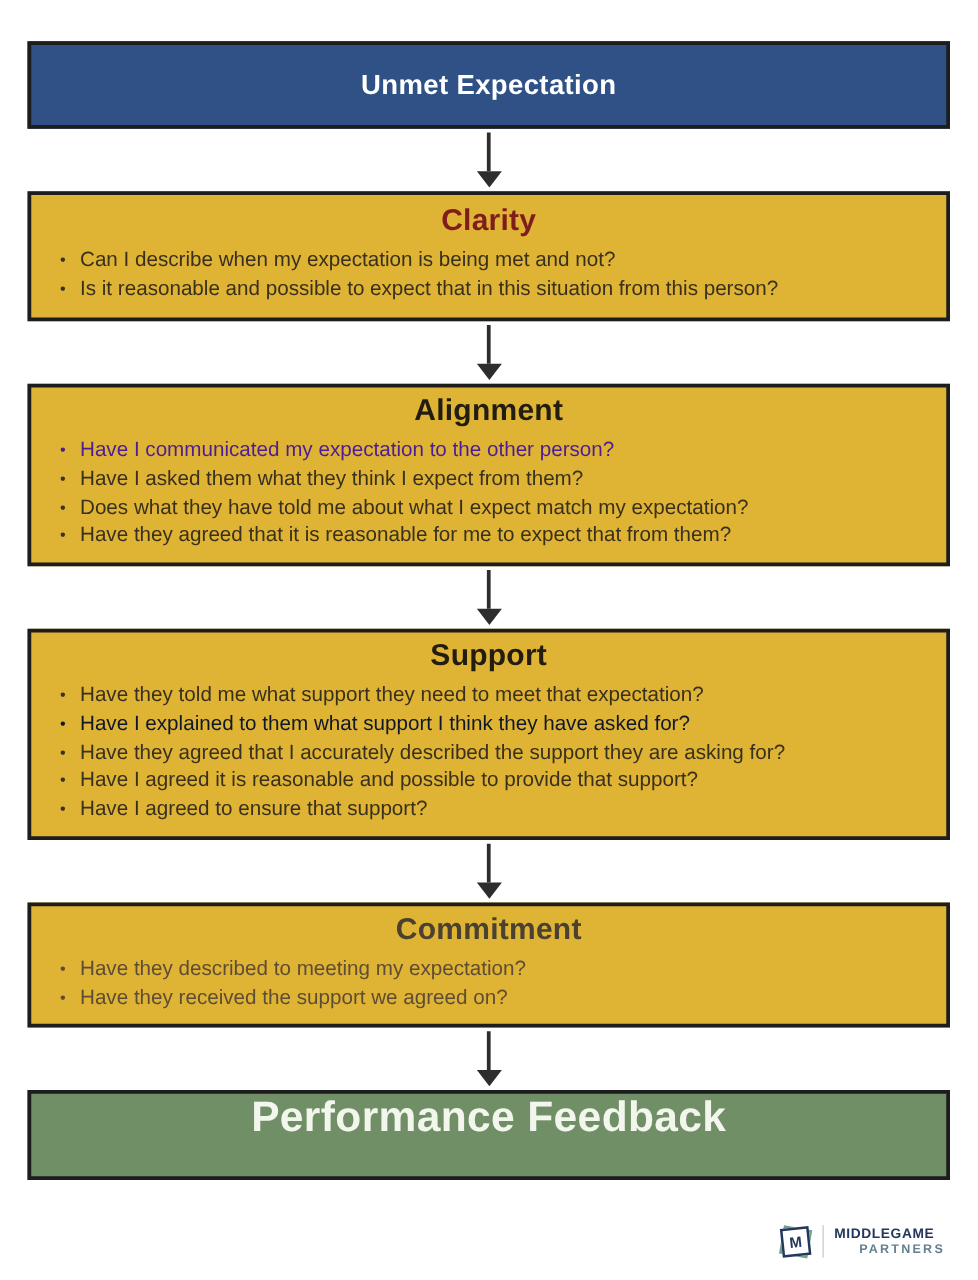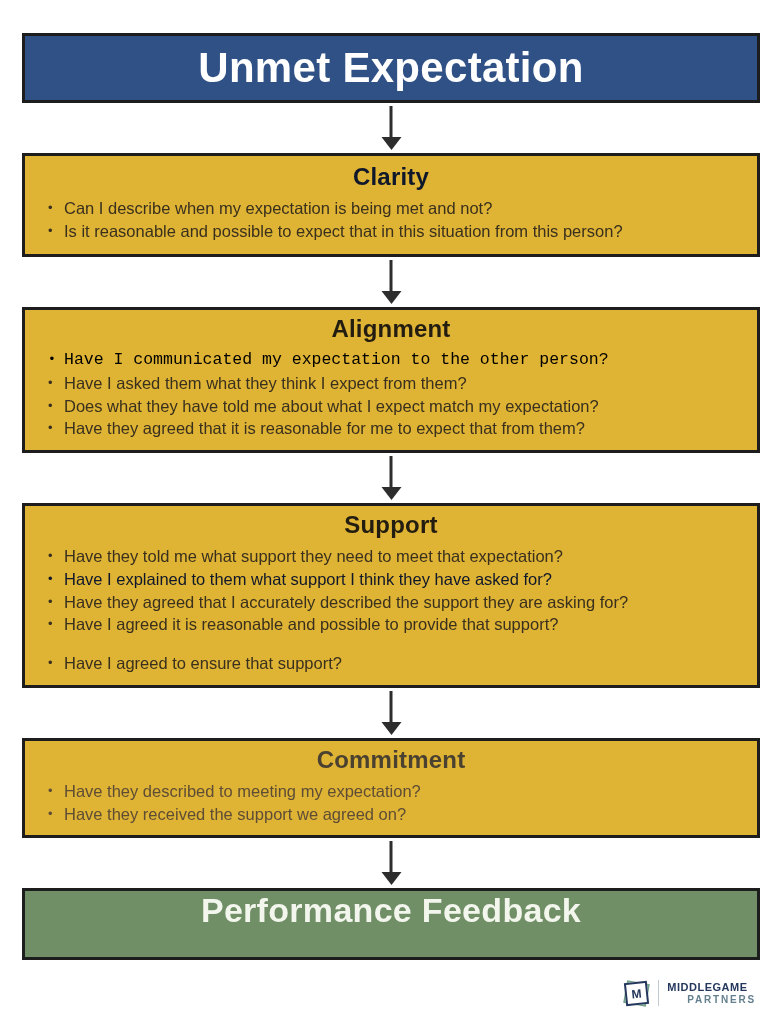--- a/index.html
+++ b/index.html
@@ -15,21 +15,21 @@
 
   .box {
     border: 3px solid var(--stage-border, #1d1d1d);
     width: 100%;
   }
   .start-box {
     height: 70px;
     background: var(--header-bg, #2F5185);
     color: var(--header-text, #fff);
     display: flex; align-items: center; justify-content: center;
-    font-size: 42px; font-weight: 700; letter-spacing: 0.3px;
+    font-size: 22px; font-weight: 700; letter-spacing: 0.3px;
   }
   .end-box {
     height: 72px;
     background: var(--end-bg, #718F67);
     color: var(--end-text, #F2F6EC);
     display: flex; align-items: flex-start; justify-content: center;
     font-size: 34px; font-weight: 700; letter-spacing: 0.3px;
   }
 
   .arrow-wrap { height: 50px; position: relative; }
@@ -121,51 +121,51 @@
 
   <header class="box start-box">
     <span>Unmet Expectation</span>
   </header>
 
   <div id="stages-mount">
   <div class="arrow-wrap">
     <div class="arrow"></div>
   </div>
   <section class="stage">
-    <h2 class="stage-title" style="color: #0f172a;">Clarity</h2>
+    <h2 class="stage-title" style="color: #7f1d1d;">Clarity</h2>
     <ul class="stage-questions">
           <li style="color: rgb(57, 48, 30);">Can I describe when my expectation is being met and not?</li>
           <li style="color: rgb(57, 48, 30);">Is it reasonable and possible to expect that in this situation from this person?</li>
         </ul>
   </section>
 
   <div class="arrow-wrap">
     <div class="arrow"></div>
   </div>
   <section class="stage">
     <h2 class="stage-title" style="color: rgb(34, 29, 16);">Alignment</h2>
     <ul class="stage-questions">
-          <li style="color: #000000; font-family: Liberation Mono, monospace;">Have I communicated my expectation to the other person?</li>
+          <li style="color: #4c1d95;">Have I communicated my expectation to the other person?</li>
           <li style="color: rgb(57, 48, 30);">Have I asked them what they think I expect from them?</li>
           <li style="color: rgb(57, 48, 30);">Does what they have told me about what I expect match my expectation?</li>
           <li style="color: rgb(57, 48, 30);">Have they agreed that it is reasonable for me to expect that from them?</li>
         </ul>
   </section>
 
   <div class="arrow-wrap">
     <div class="arrow"></div>
   </div>
   <section class="stage">
     <h2 class="stage-title" style="color: rgb(34, 29, 16);">Support</h2>
     <ul class="stage-questions">
           <li style="color: rgb(57, 48, 30);">Have they told me what support they need to meet that expectation?</li>
           <li style="color: #0f172a;">Have I explained to them what support I think they have asked for?</li>
           <li style="color: rgb(57, 48, 30);">Have they agreed that I accurately described the support they are asking for?</li>
           <li style="color: rgb(57, 48, 30);">Have I agreed it is reasonable and possible to provide that support?</li>
-          <li style="color: rgb(57, 48, 30); margin-top: 16px;">Have I agreed to ensure that support?</li>
+          <li style="color: rgb(57, 48, 30);">Have I agreed to ensure that support?</li>
         </ul>
   </section>
 
   <div class="arrow-wrap">
     <div class="arrow"></div>
   </div>
   <section class="stage">
     <h2 class="stage-title" style="color: rgb(74, 65, 48);">Commitment</h2>
     <ul class="stage-questions">
           <li style="color: rgb(94, 77, 53);">Have they described to meeting my expectation?</li>

